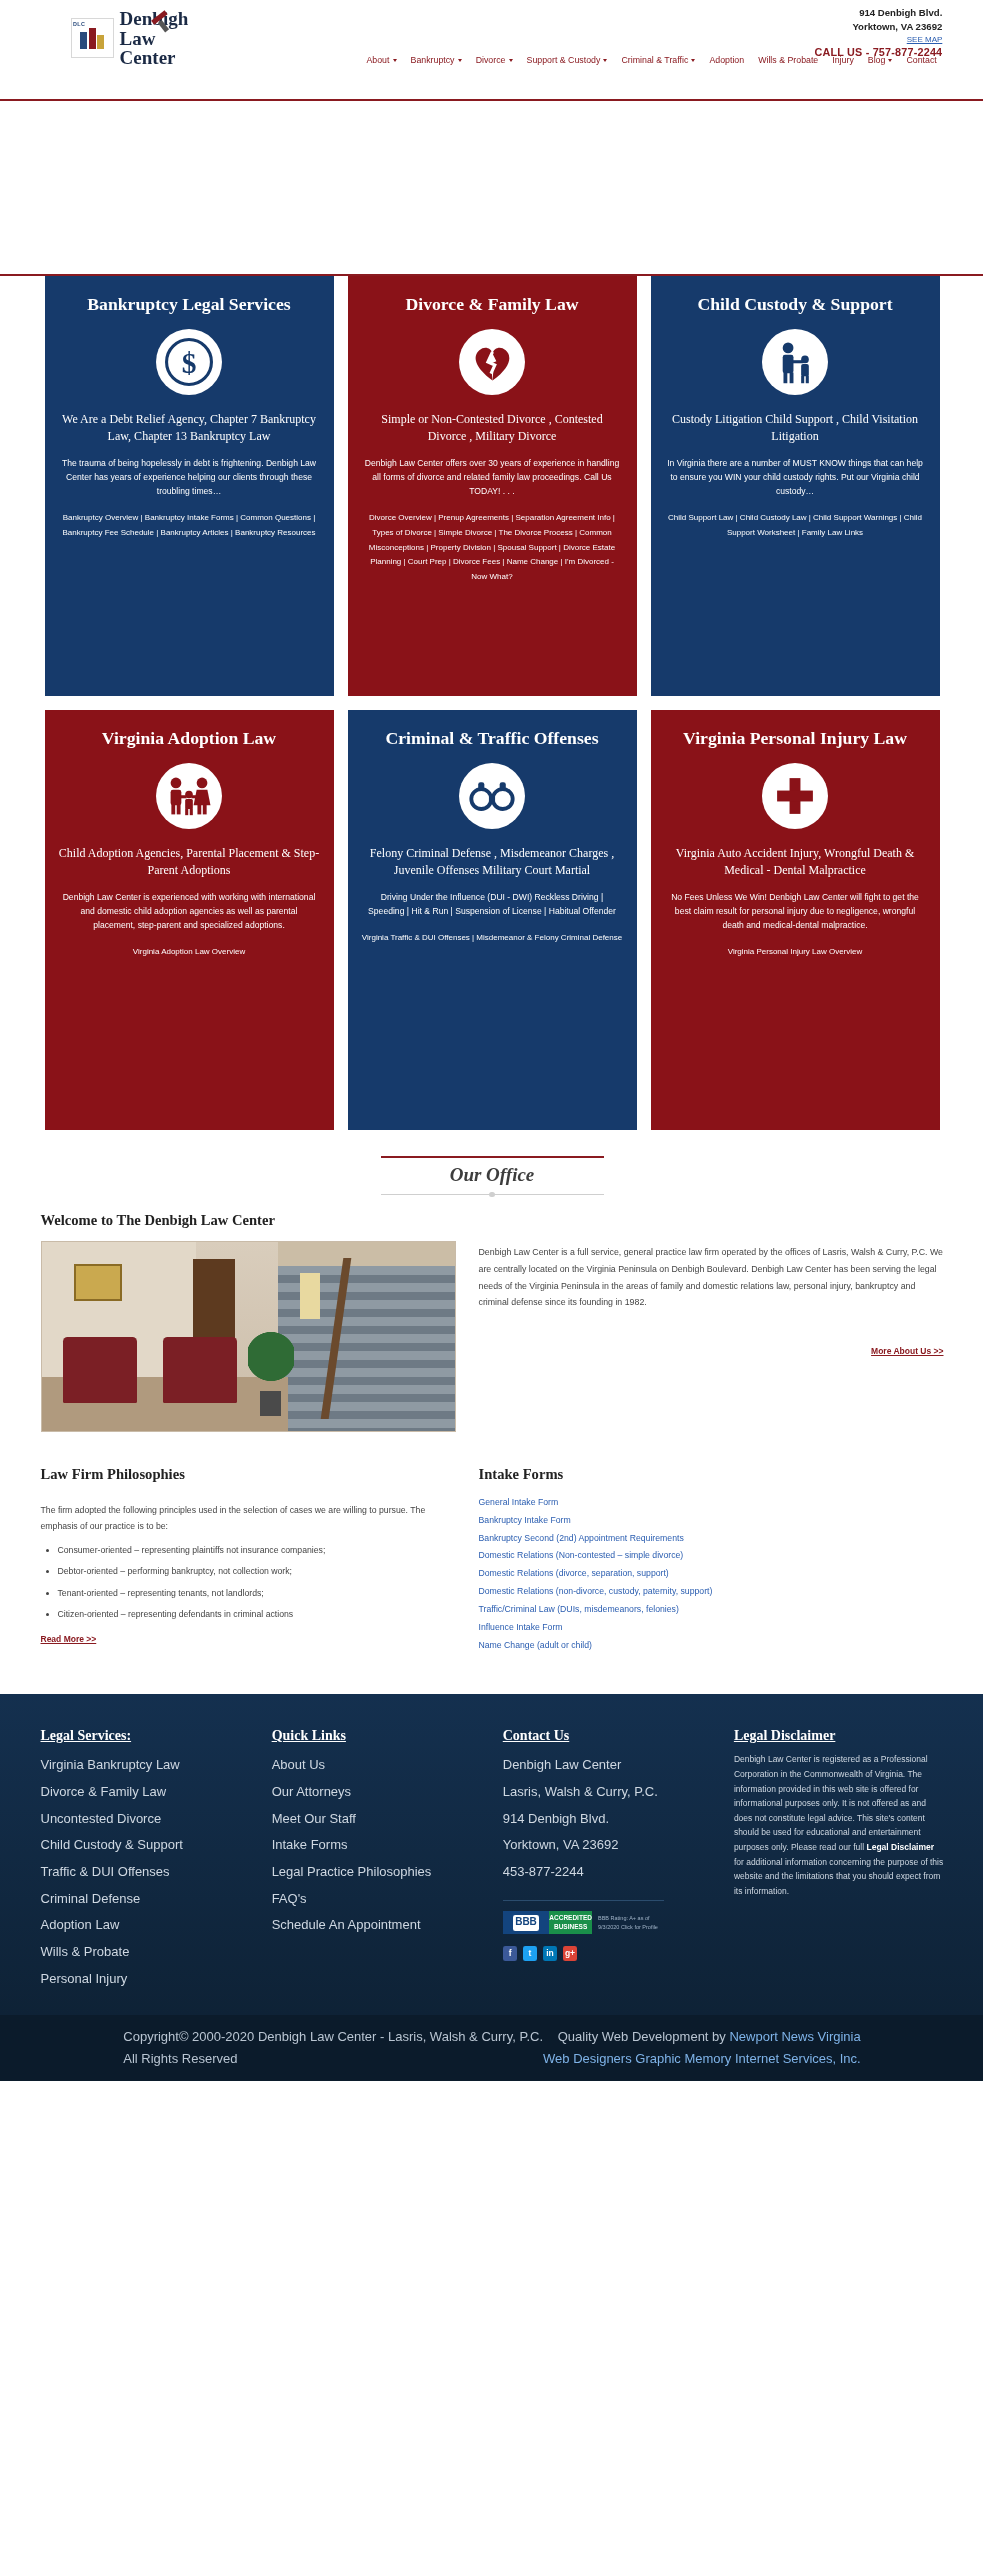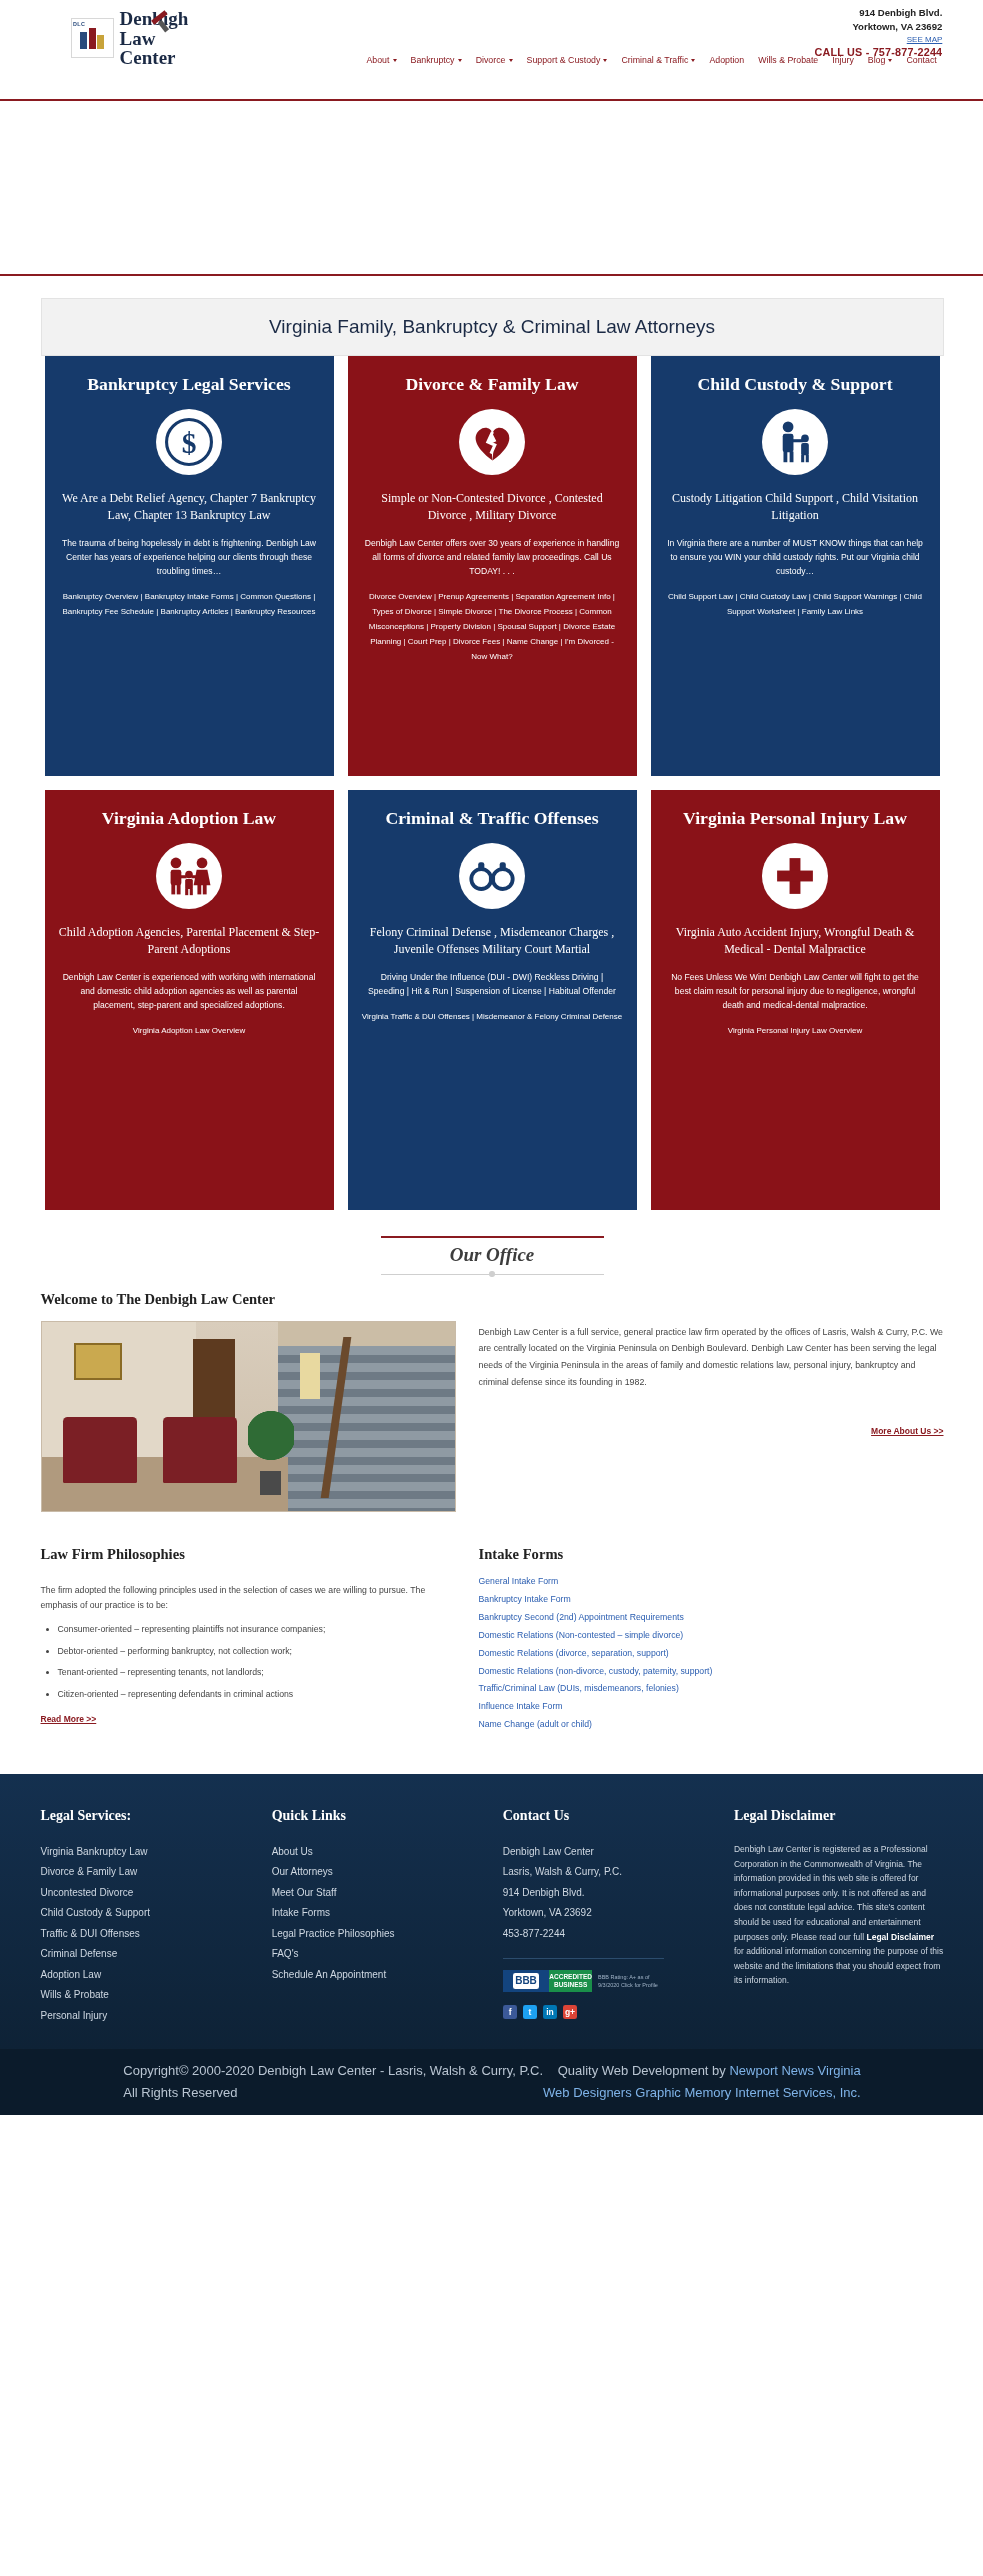--- a/index.html
+++ b/index.html
@@ -153,22 +153,22 @@
   .col-left li { font-size: 8.7px; line-height: 1.5; color: #444; margin-bottom: 8.5px; }
   .readmore { color: #8a1a20; font-weight: bold; font-size: 8.5px; display: inline-block; margin-top: 4.6px; }
   .col-right a { display: block; color: #2a5db0; font-size: 8.7px; line-height: 2.05; text-decoration: none; }
 
   
   .footer {
     margin-top: 40px; background: linear-gradient(#14304f, #0e2236); color: #dfe6ee; padding: 34px 0 23px;
   }
   .footer-inner { width: 903px; margin: 0 auto; display: flex; gap: 21.5px; }
   .f-col { width: 25%; }
-  .f-col h5 { font-family: "Liberation Serif", serif; font-size: 14px; color: #fff; margin-bottom: 18px; font-weight: bold; }
-  .f-col a, .f-col div.fl { display: block; color: #cfd8e2; font-size: 10px; line-height: 2.05; text-decoration: none; }
+  .f-col h5 { font-family: "Liberation Serif", serif; font-size: 14px; color: #fff; margin-bottom: 8px; font-weight: bold; text-decoration: underline; }
+  .f-col a, .f-col div.fl { display: block; color: #cfd8e2; font-size: 13px; line-height: 2.05; text-decoration: none; }
   .f-disc { font-size: 8.5px; line-height: 1.72; color: #cfd8e2; }
   .f-disc b { color: #fff; }
   .bbb {
     margin-top: 14px; display: flex; align-items: stretch; width: 161px; height: 34px;
     border-top: 0.8px solid #2b4c6d; padding-top: 10.8px;
   }
   .bbb-blue { background: #13447e; color: #fff; width: 80px; display: flex; flex-direction: column; justify-content: center; align-items: center; font-size: 6.5px; line-height: 1.25; font-weight: bold; }
   .bbb-badge { width: 26px; height: 26px; background: #fff; color: #13447e; border-radius: 2.3px; display: flex; align-items: center; justify-content: center; font-weight: bold; font-size: 10px; margin: 3.1px; }
   .bbb-meta { font-size: 5.5px; color: #9fb2c6; line-height: 1.5; padding-left: 6.1px; align-self: center; }
   .social { display: flex; gap: 5.4px; margin-top: 12.3px; }
@@ -250,23 +250,20 @@
           <span>Contact</span>
         </div>
     </div>
   </div>
 </div>
 
 <div class="hero"></div>
 
 <div class="section-pad">
 
-  <div class="title-band">
-    <h1>Virginia Family, Bankruptcy &amp; Criminal Law Attorneys</h1>
-  </div>
 
 
   <div class="cards">
 
     <div class="card blue">
       <h3>Bankruptcy Legal Services</h3>
       <div class="circ">
         <svg width="48" height="48" viewBox="0 0 62 62" style="font-size:13px">
           <circle cx="31" cy="31" r="29" fill="none" stroke="#163a6b" stroke-width="4"></circle>
           <text x="31" y="45" font-size="38" font-family="Liberation Serif, serif" font-weight="bold" text-anchor="middle" fill="#163a6b">$</text>

